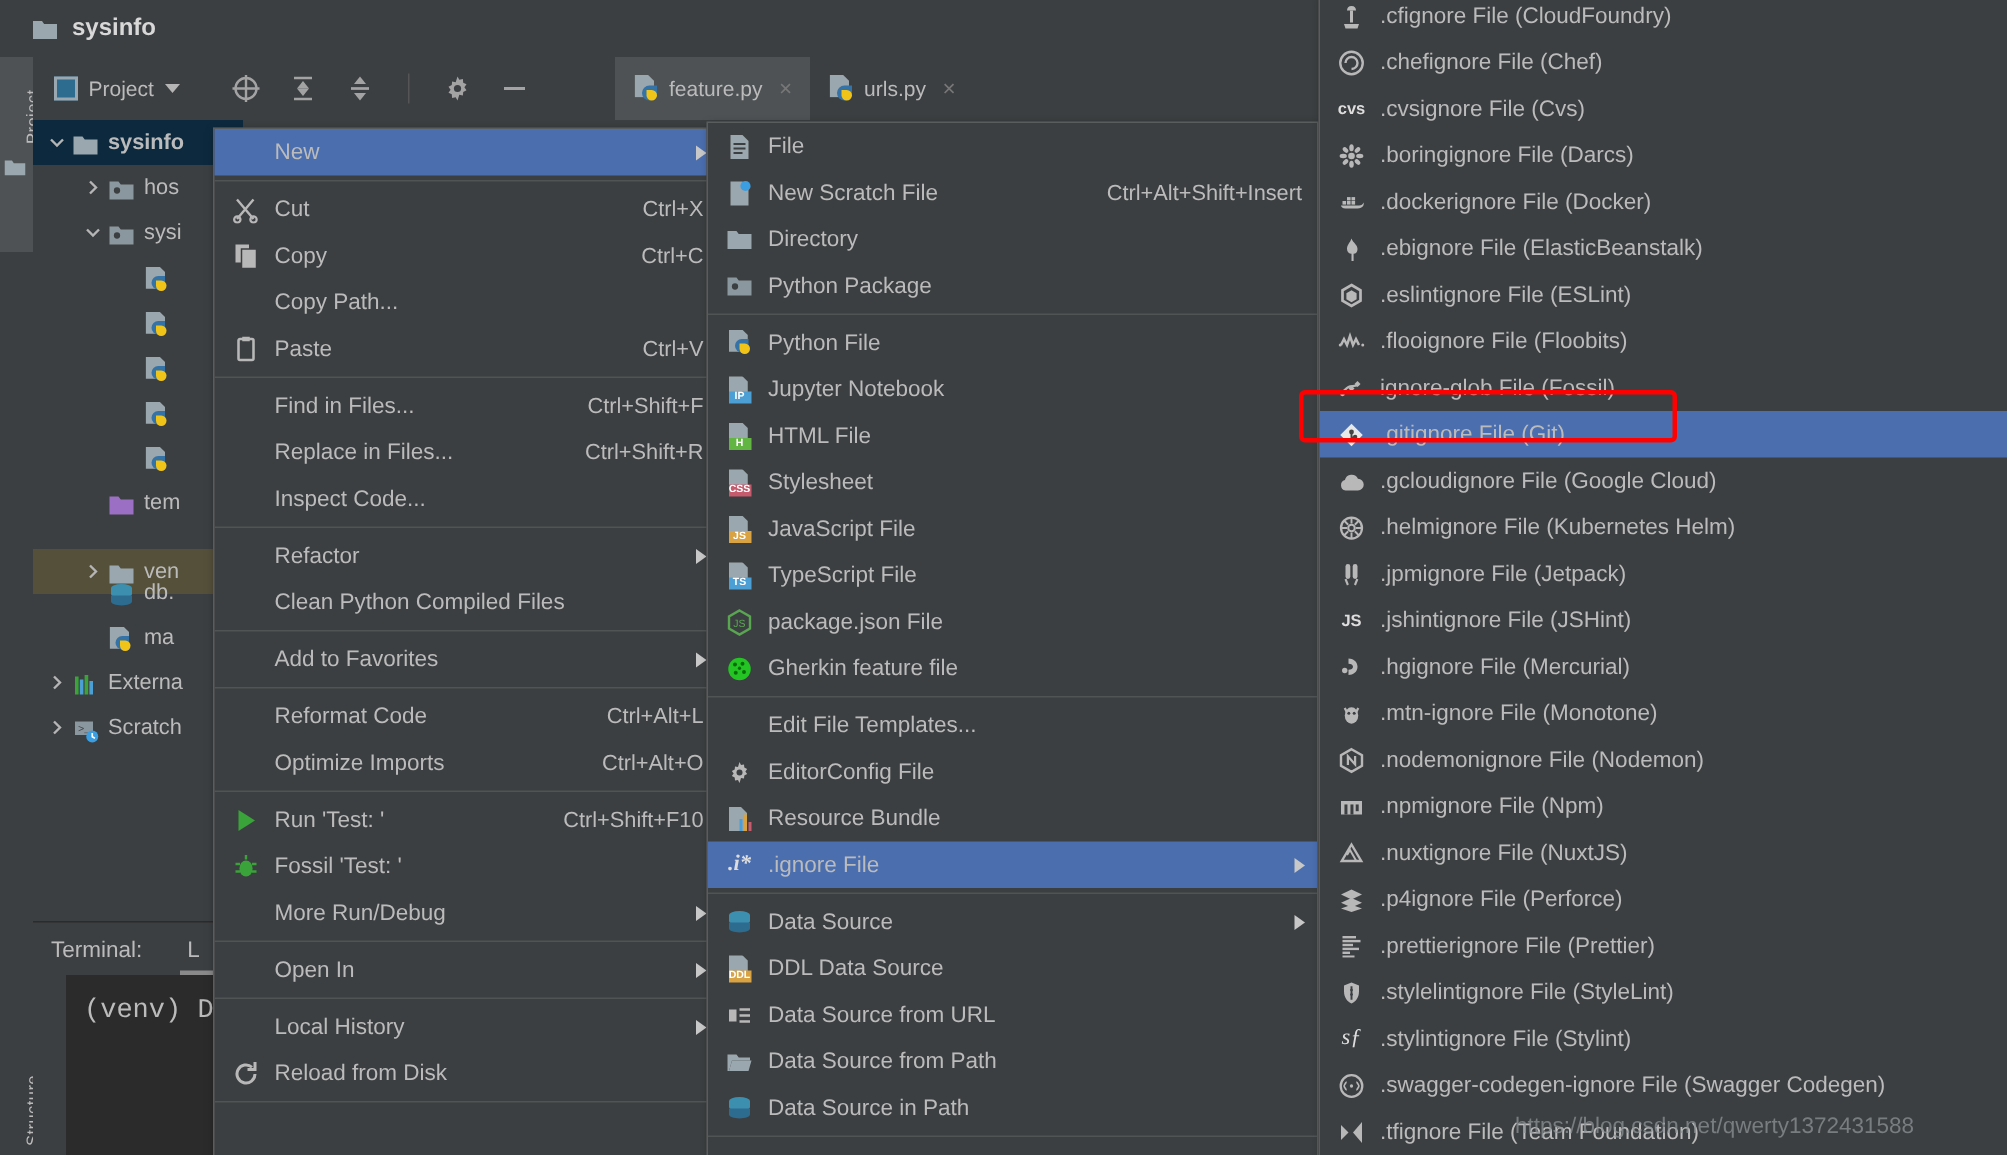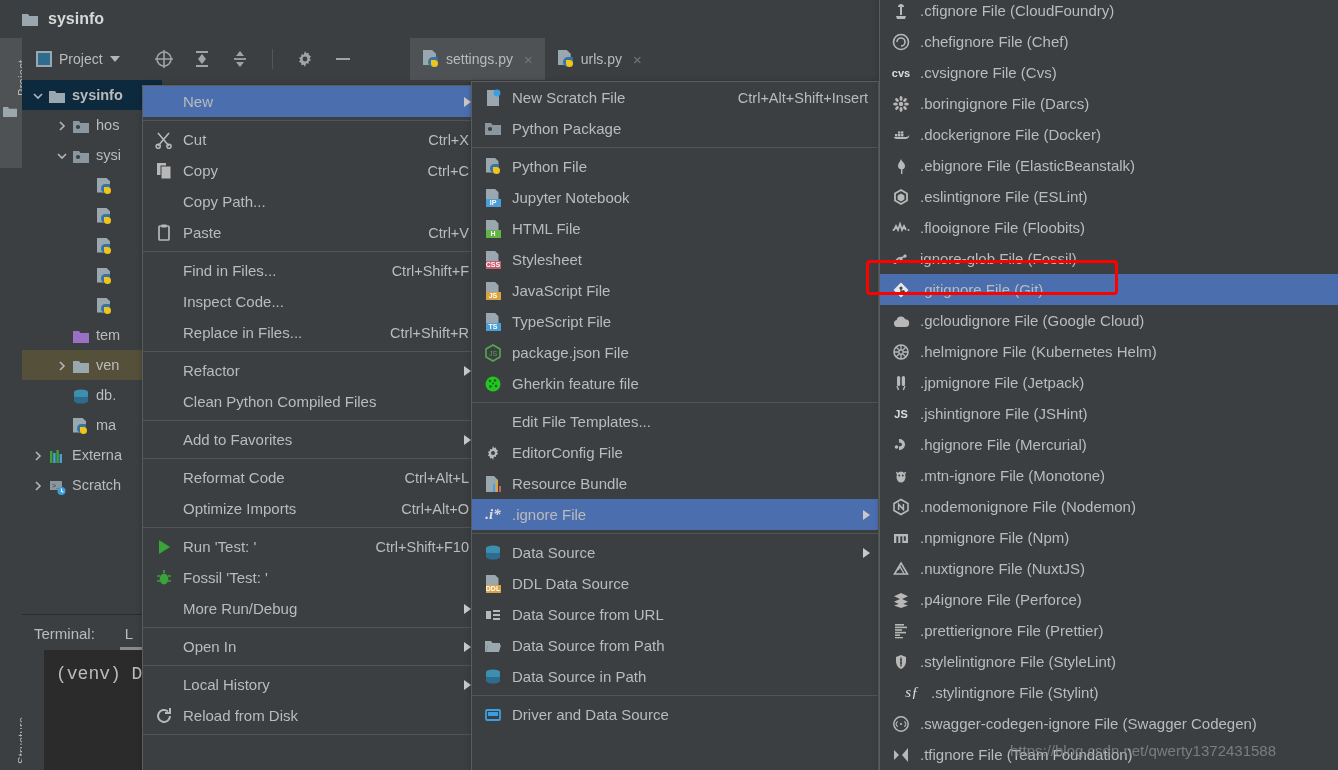--- a/index.html
+++ b/index.html
@@ -41,21 +41,21 @@
   .tabs{ position:absolute; left:388px; top:0; height:42px; display:flex; align-items:stretch; }
   .tab{ display:flex; align-items:center; gap:7px; padding:0 12px; font-size:14px; color:#bbb; }
   .tab.active{ background:#4e5254; }
   .tab .x{ color:#777; font-size:15px; margin-left:4px; }
 
   
   .tree{ position:absolute; left:0; top:42px; width:1316px; height:0px; }
   .trow{ position:absolute; left:0; height:30px; display:flex; align-items:center;
      font-size:14.5px; color:#bbb; white-space:nowrap; }
   .trow.sel{ background:#0d293e; }
-  .trow.hov{ background:#55503a; }
+  .trow.hov{ background:#55503a;margin-top:16px; }
   .arw{ width:12px; height:12px; margin-right:4px; flex:0 0 auto; }
   .ticon{ width:17px; height:15px; margin-right:7px; flex:0 0 auto; }
 
   
   .term-divider{ position:absolute; left:0; top:576px; width:1316px; height:1px; background:#2b2b2b; }
   .term-head{ position:absolute; left:0; top:578px; height:34px; display:flex; align-items:center;
      padding-left:12px; font-size:15px; color:#bbb; }
   .term-underline{ position:absolute; left:98px; top:609px; width:60px; height:3px; background:#8a8a8a; }
   .term-body{ position:absolute; left:22px; top:612px; width:1294px; height:158px; background:#2b2b2b;
      color:#bbb; font-family:"Liberation Mono", monospace; font-size:18px; padding:14px 0 0 12px; }
@@ -150,21 +150,21 @@
         </svg>
       </div>
 
       <div class="tabs">
         <div class="tab active">
           <span class="fileglyph">
             <span class="pg"></span>
             <span style="position:absolute;left:6px;top:7px;width:10px;height:10px;background:#3572A5;border-radius:50% 0 50% 50%;"></span>
             <span style="position:absolute;left:9px;top:10px;width:7px;height:7px;background:#f0c419;border-radius:0 50% 50% 50%;"></span>
           </span>
-          <span>settings.py</span>
+          <span>feature.py</span>
           <span class="x">×</span>
         </div>
         <div class="tab">
           <span class="fileglyph">
             <span class="pg"></span>
             <span style="position:absolute;left:6px;top:7px;width:10px;height:10px;background:#3572A5;border-radius:50% 0 50% 50%;"></span>
             <span style="position:absolute;left:9px;top:10px;width:7px;height:7px;background:#f0c419;border-radius:0 50% 50% 50%;"></span>
           </span>
           <span>urls.py</span>
           <span class="x">×</span>
@@ -337,27 +337,27 @@
         <span class="mshort">Ctrl+V</span>
       </div>
       <div class="msep"></div>
       <div class="mi">
         <span class="micon" style="width: 22px;"></span>
         <span class="mlabel">Find in Files...</span>
         <span class="mshort">Ctrl+Shift+F</span>
       </div>
       <div class="mi">
         <span class="micon" style="width: 22px;"></span>
-        <span class="mlabel">Inspect Code...</span>
-      </div>
-      <div class="mi">
-        <span class="micon" style="width: 22px;"></span>
         <span class="mlabel">Replace in Files...</span>
         <span class="mshort">Ctrl+Shift+R</span>
       </div>
+      <div class="mi">
+        <span class="micon" style="width: 22px;"></span>
+        <span class="mlabel">Inspect Code...</span>
+      </div>
       <div class="msep"></div>
       <div class="mi">
         <span class="micon" style="width: 22px;"></span>
         <span class="mlabel">Refactor</span>
         <span class="marrow"></span>
       </div>
       <div class="mi">
         <span class="micon" style="width: 22px;"></span>
         <span class="mlabel">Clean Python Compiled Files</span>
       </div>
@@ -425,25 +425,42 @@
       </div>
       <div class="msep"></div>
       <div class="mi"></div>
     </div>
 
   <div class="menu" id="menu-new">
       <div class="mi">
         <span class="micon" style="width: 22px;">
           <svg viewBox="0 0 18 18" width="18" height="18">
             <path d="M3 1h8l4 4v12H3z" fill="#9aa7ae"></path>
+            <path d="M5 7h8M5 10h8M5 13h6" stroke="#3c3f41" stroke-width="1.2"></path>
+          </svg>
+        </span>
+        <span class="mlabel">File</span>
+      </div>
+      <div class="mi">
+        <span class="micon" style="width: 22px;">
+          <svg viewBox="0 0 18 18" width="18" height="18">
+            <path d="M3 1h8l4 4v12H3z" fill="#9aa7ae"></path>
             <circle cx="13" cy="4" r="3.4" fill="#3b9ee0"></circle>
           </svg>
         </span>
         <span class="mlabel">New Scratch File</span>
         <span class="mshort">Ctrl+Alt+Shift+Insert</span>
+      </div>
+      <div class="mi">
+        <span class="micon" style="width: 22px;">
+          <svg viewBox="0 0 18 18" width="18" height="18">
+            <path d="M1 3h6l1.5 2H17v10H1z" fill="#9aa7ae"></path>
+          </svg>
+        </span>
+        <span class="mlabel">Directory</span>
       </div>
       <div class="mi">
         <span class="micon" style="width: 22px;">
           <svg viewBox="0 0 18 18" width="18" height="18">
             <path d="M1 3h6l1.5 2H17v10H1z" fill="#8b979e"></path>
             <circle cx="6" cy="9" r="2.1" fill="#3c3f41"></circle>
           </svg>
         </span>
         <span class="mlabel">Python Package</span>
       </div>
@@ -841,21 +858,21 @@
           <svg viewBox="0 0 18 18" width="18" height="18">
             <path d="M9 2L4 4v4c0 4 2.4 7 5 8 2.6-1 5-4 5-8V4z" fill="#b8b8b8"></path>
             <path d="M9 4.5v9" stroke="#3c3f41" stroke-width="1.3"></path>
             <circle cx="9" cy="7" r=".9" fill="#3c3f41"></circle>
             <circle cx="9" cy="10" r=".9" fill="#3c3f41"></circle>
           </svg>
         </span>
         <span class="mlabel">.stylelintignore File (StyleLint)</span>
       </div>
       <div class="mi">
-        <span class="micon" style="width: 22px; margin-left: 11px;">
+        <span class="micon" style="width: 22px;">
           <span style="font-family:'Liberation Serif',serif;font-style:italic;font-size:15px;color:#ddd">sƒ</span>
         </span>
         <span class="mlabel">.stylintignore File (Stylint)</span>
       </div>
       <div class="mi">
         <span class="micon" style="width: 22px;">
           <svg viewBox="0 0 18 18" width="18" height="18">
             <circle cx="9" cy="9" r="7.2" fill="none" stroke="#b8b8b8" stroke-width="1.5"></circle>
             <path d="M5.8 6.5c-1.2 0-1.2 2.5-2.2 2.5 1 0 1 2.5 2.2 2.5M12.2 6.5c1.2 0 1.2 2.5 2.2 2.5-1 0-1 2.5-2.2 2.5" fill="none" stroke="#b8b8b8" stroke-width="1.2"></path>
             <circle cx="9" cy="9" r="1.1" fill="#b8b8b8"></circle>

